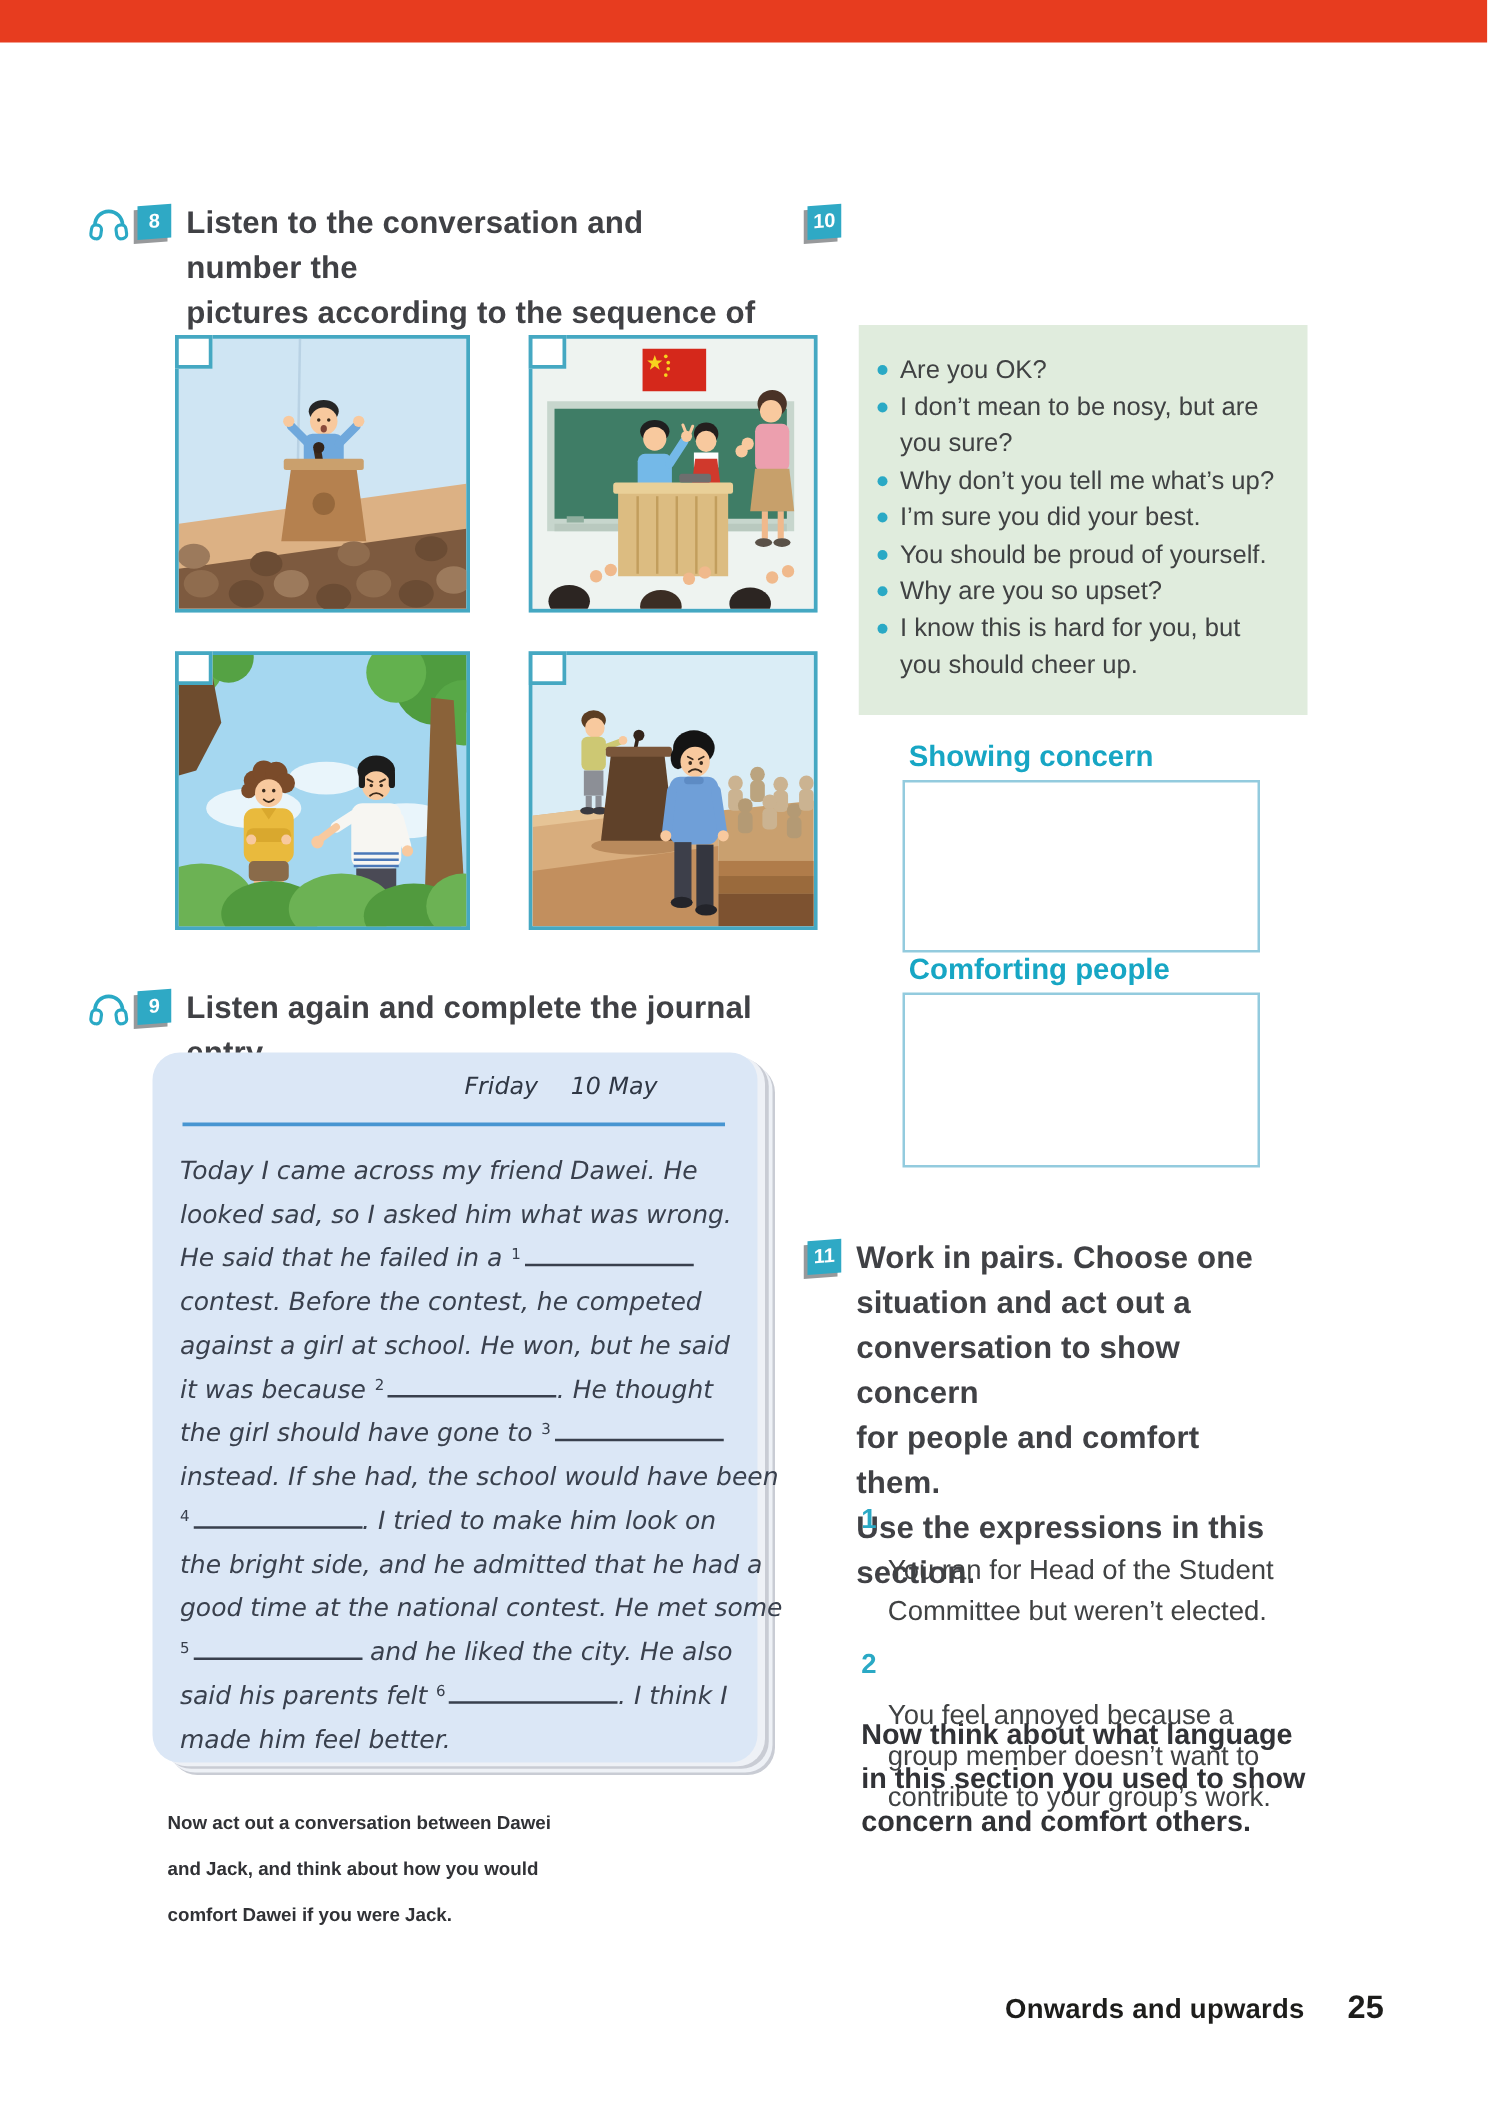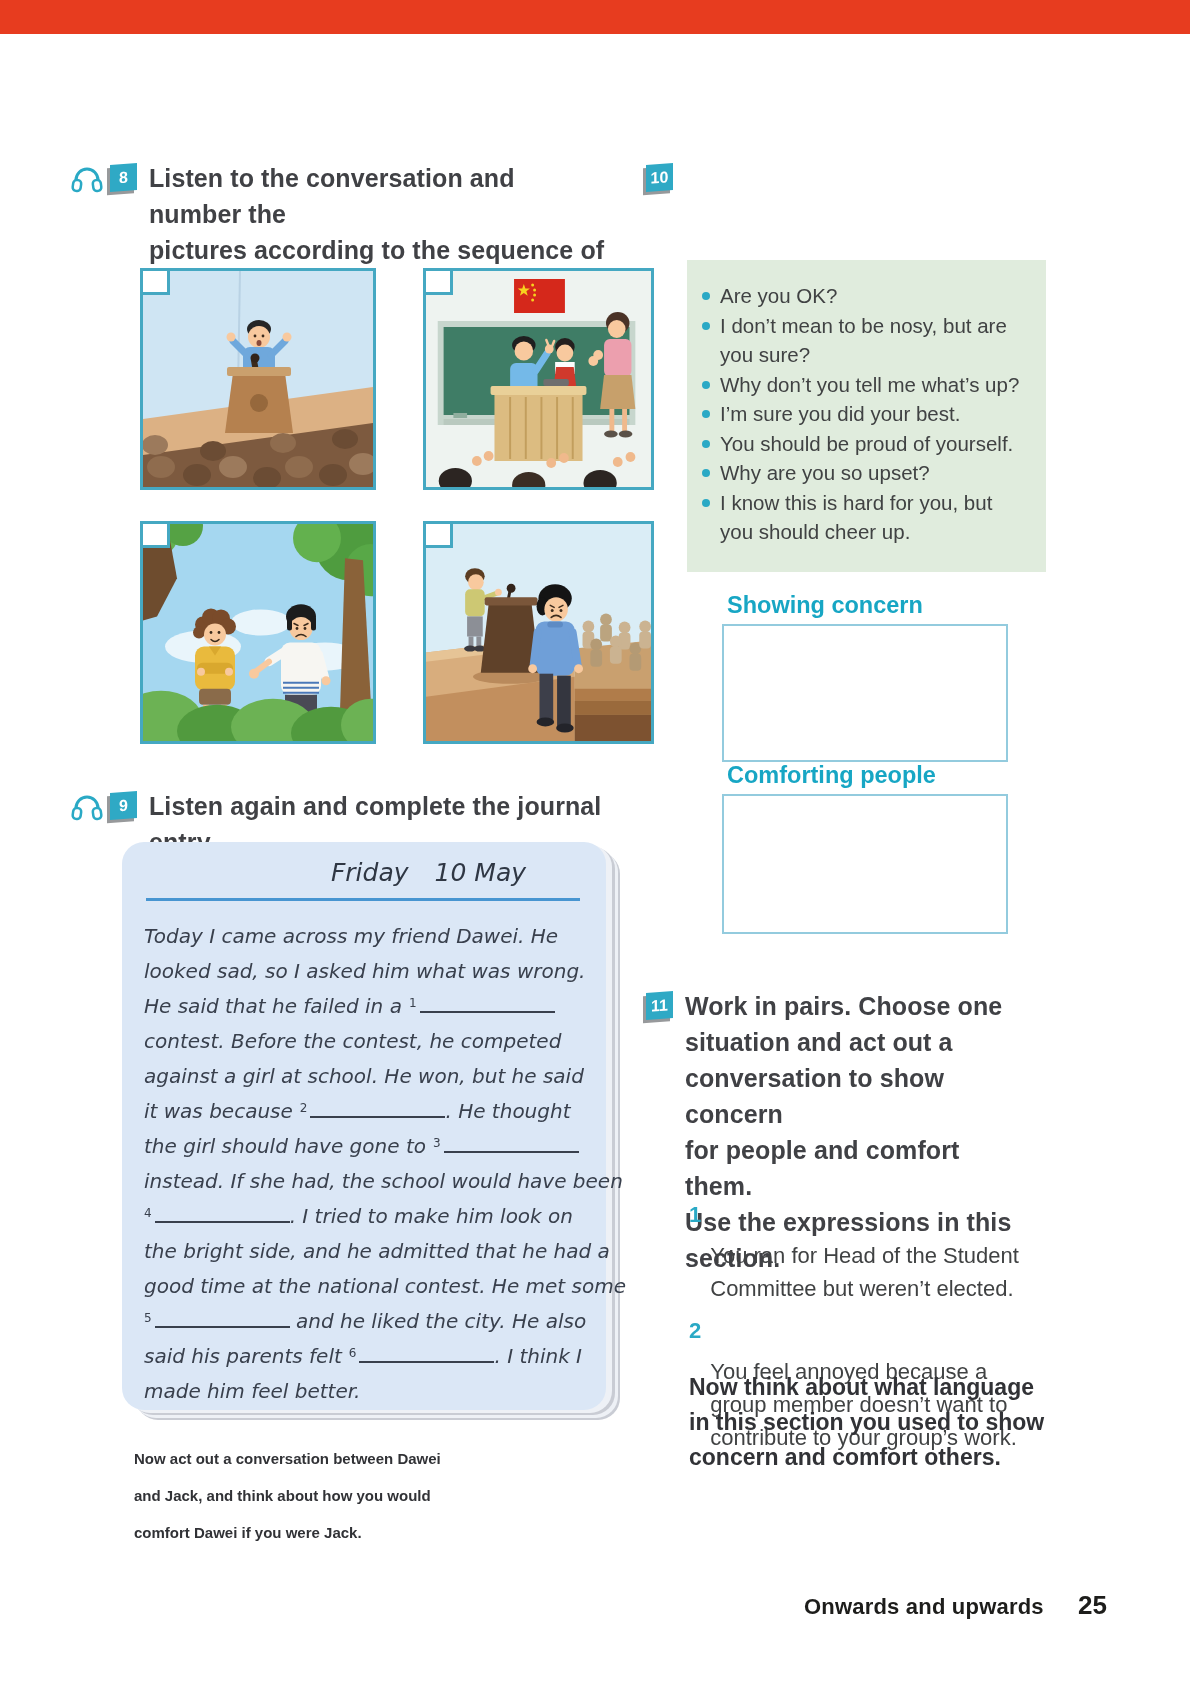--- a/index.html
+++ b/index.html
@@ -33,21 +33,21 @@
   }
 
   
   .journal {
     position:absolute; left:122px; top:842px; width:484px; height:568px;
     background:#dbe7f6; border-radius:22px; box-sizing:border-box;
     padding:16px 24px 0 22px;
     box-shadow:6px 3px 0 #eef1f6, 9px 5px 0 #c9ccd4, 12px 8px 0 #eef1f6, 14px 10px 0 #c9ccd4;
   }
   .jdate {
-    font-family:"DejaVu Sans", sans-serif; font-style:italic; font-size:25px;
+    font-family:"DejaVu Sans", sans-serif; font-style:italic; font-size:19px;
     color:#2f3744; text-align:right; padding-right:56px; height:36px;
   }
   .jdate .day { margin-right:26px; }
   .jdivider { border-bottom:3px solid #4795d1; margin:4px 2px 12px 2px; }
   .jline {
     font-family:"DejaVu Sans", sans-serif; font-style:italic; font-size:20px;
     color:#39404d; height:35px; white-space:pre; display:flex; align-items:flex-end;
   }
   .jsup { font-size:12px; font-style:normal; position:relative; top:-8px; margin:0 3px 0 7px; flex:none; }
   .jblank {

